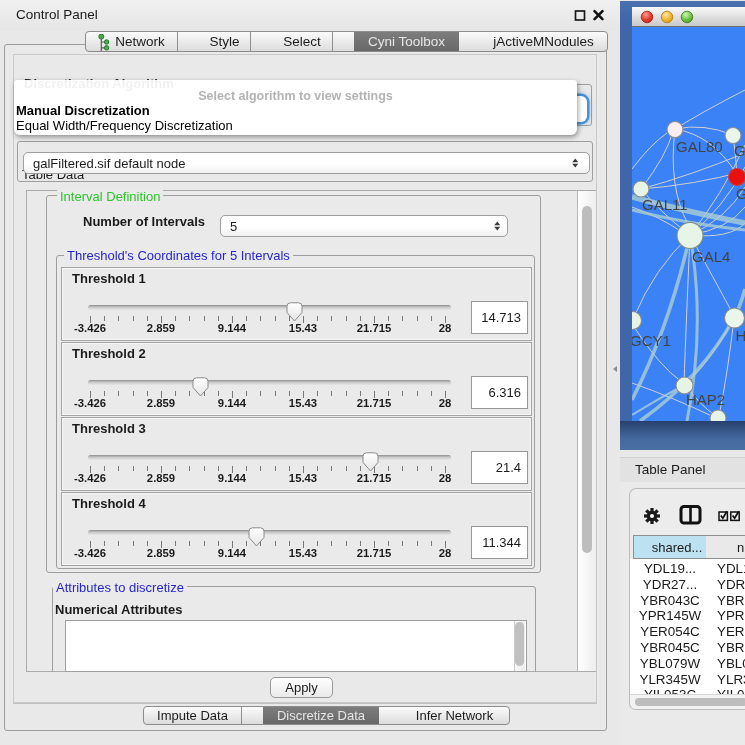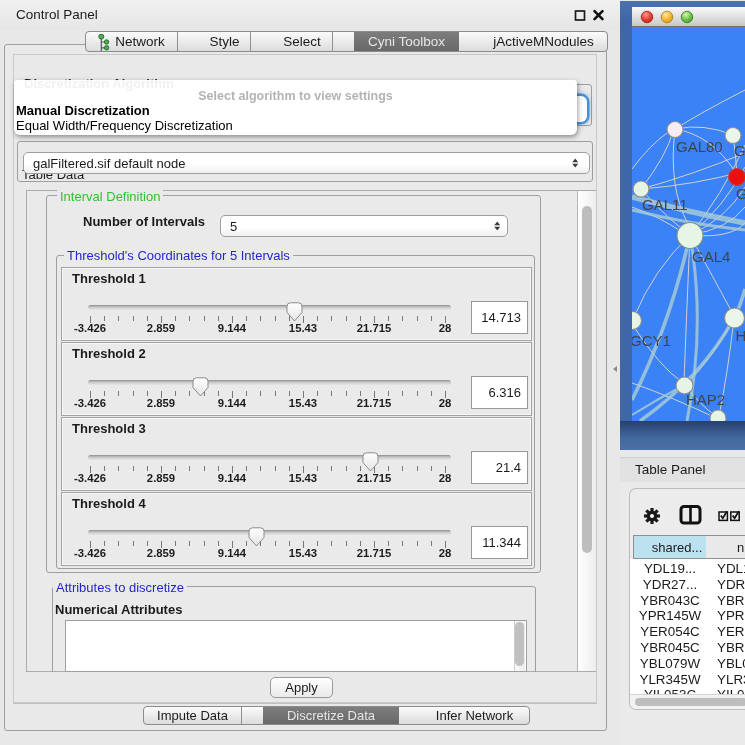--- a/index.html
+++ b/index.html
@@ -293,21 +293,21 @@
 </div>
 
 <div class="abs" style="left:40px;top:672px;width:556px;height:26px;background:#e9e9e9;"></div>
 
 <div class="abs" style="left:270px;top:677px;width:63px;height:21px;background:linear-gradient(#ffffff,#e9e9e9);border:1px solid #999;border-radius:5px;font-size:13px;text-align:center;line-height:19px;">Apply</div>
 
 <div class="abs" style="left:13px;top:703px;width:584px;height:0;border-top:1px solid #c0c0c0;"></div>
 
 <div class="tabbar" style="left:143px;top:706px;height:19px;font-size:13px;">
   <div class="tab" style="width:98px;">Impute Data</div>
-  <div class="tab sel" style="width:136px;">Discretize Data</div>
+  <div class="tab sel" style="width:116px;">Discretize Data</div>
   <div class="tab" style="width:109px;">Infer Network</div>
 </div>
 
 <div class="abs" style="left:608px;top:31px;width:12px;height:714px;background:#e8e8e8;"></div>
 <div class="abs" style="left:613px;top:366px;width:0;height:0;border-top:3.5px solid transparent;border-bottom:3.5px solid transparent;border-right:4px solid #8a8a8a;"></div>
 
 <div class="abs" style="left:620px;top:1px;width:125px;height:449px;background:linear-gradient(#4a71ae,#3e66a8 20px);"></div>
 <div class="abs" style="left:620px;top:421px;width:125px;height:29px;background:linear-gradient(#27406e,#44699f 60%,#4a6fa5);"></div>
 
 <div class="abs" style="left:632px;top:7px;width:113px;height:20px;background:linear-gradient(#fafafa,#c8c8c8);border-bottom:1px solid #6f6f6f;"></div>

